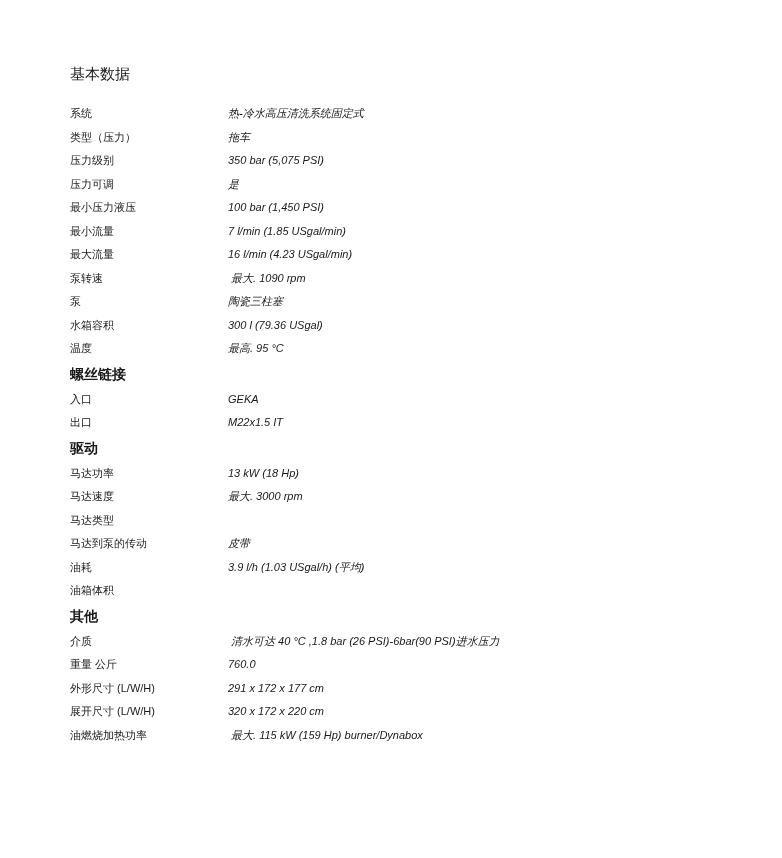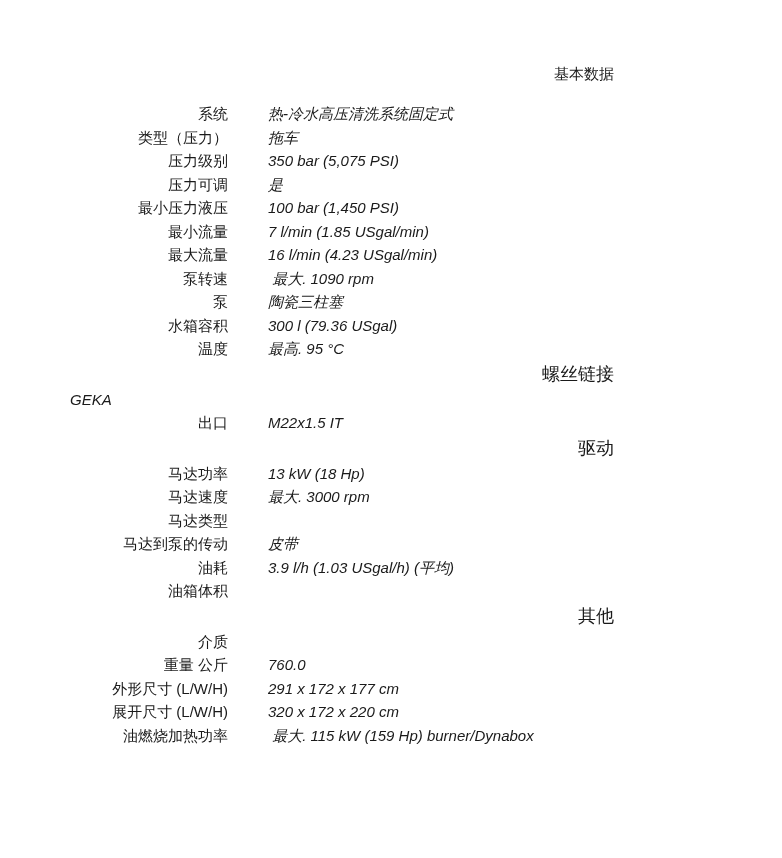--- a/index.html
+++ b/index.html
@@ -8,39 +8,37 @@
     background: #ffffff;
     font-family: "Liberation Sans", "DejaVu Sans", sans-serif;
     color: #1a1a1a;
   }
   .page {
     width: 644px;
     height: 858px;
     background: #ffffff;
     padding: 62px 30px 0 70px;
     overflow: hidden;
-    text-align: right;
   }
   .doc-title {
     font-size: 15px;
     line-height: 24px;
     font-weight: normal;
     margin-bottom: 16px;
   }
   .section-heading {
-    font-size: 18px;
+    font-size: 14px;
     line-height: 24px;
-    font-weight: normal;
+    font-weight: bold;
     margin: 1px 0 2px 0;
   }
   .row {
     display: flex;
-    font-size: 15px;
+    font-size: 11px;
     line-height: 23.5px;
-    gap: 40px;
   }
   .row .label {
     width: 158px;
     flex-shrink: 0;
     white-space: pre-wrap;
   }
   .row .value {
     white-space: pre-wrap;
     font-style: italic;
   }
@@ -93,20 +91,21 @@
     <span class="value">300 l (79.36 USgal)</span>
   </div>
   <div class="row">
     <span class="label">温度</span>
     <span class="value">最高. 95 °C</span>
   </div>
 
   <div class="section-heading">螺丝链接</div>
 
   <div class="row">
+    <span class="label">入口</span>
     <span class="value">GEKA</span>
   </div>
   <div class="row">
     <span class="label">出口</span>
     <span class="value">M22x1.5 IT</span>
   </div>
 
   <div class="section-heading">驱动</div>
 
   <div class="row">
@@ -129,20 +128,21 @@
     <span class="value">3.9 l/h (1.03 USgal/h) (平均)</span>
   </div>
   <div class="row">
     <span class="label">油箱体积</span>
   </div>
 
   <div class="section-heading">其他</div>
 
   <div class="row">
     <span class="label">介质</span>
+    <span class="value"> 清水可达 40 °C ,1.8 bar (26 PSI)-6bar(90 PSI)进水压力</span>
   </div>
   <div class="row">
     <span class="label">重量 公斤</span>
     <span class="value">760.0</span>
   </div>
   <div class="row">
     <span class="label">外形尺寸 (L/W/H)</span>
     <span class="value">291 x 172 x 177 cm</span>
   </div>
   <div class="row">

